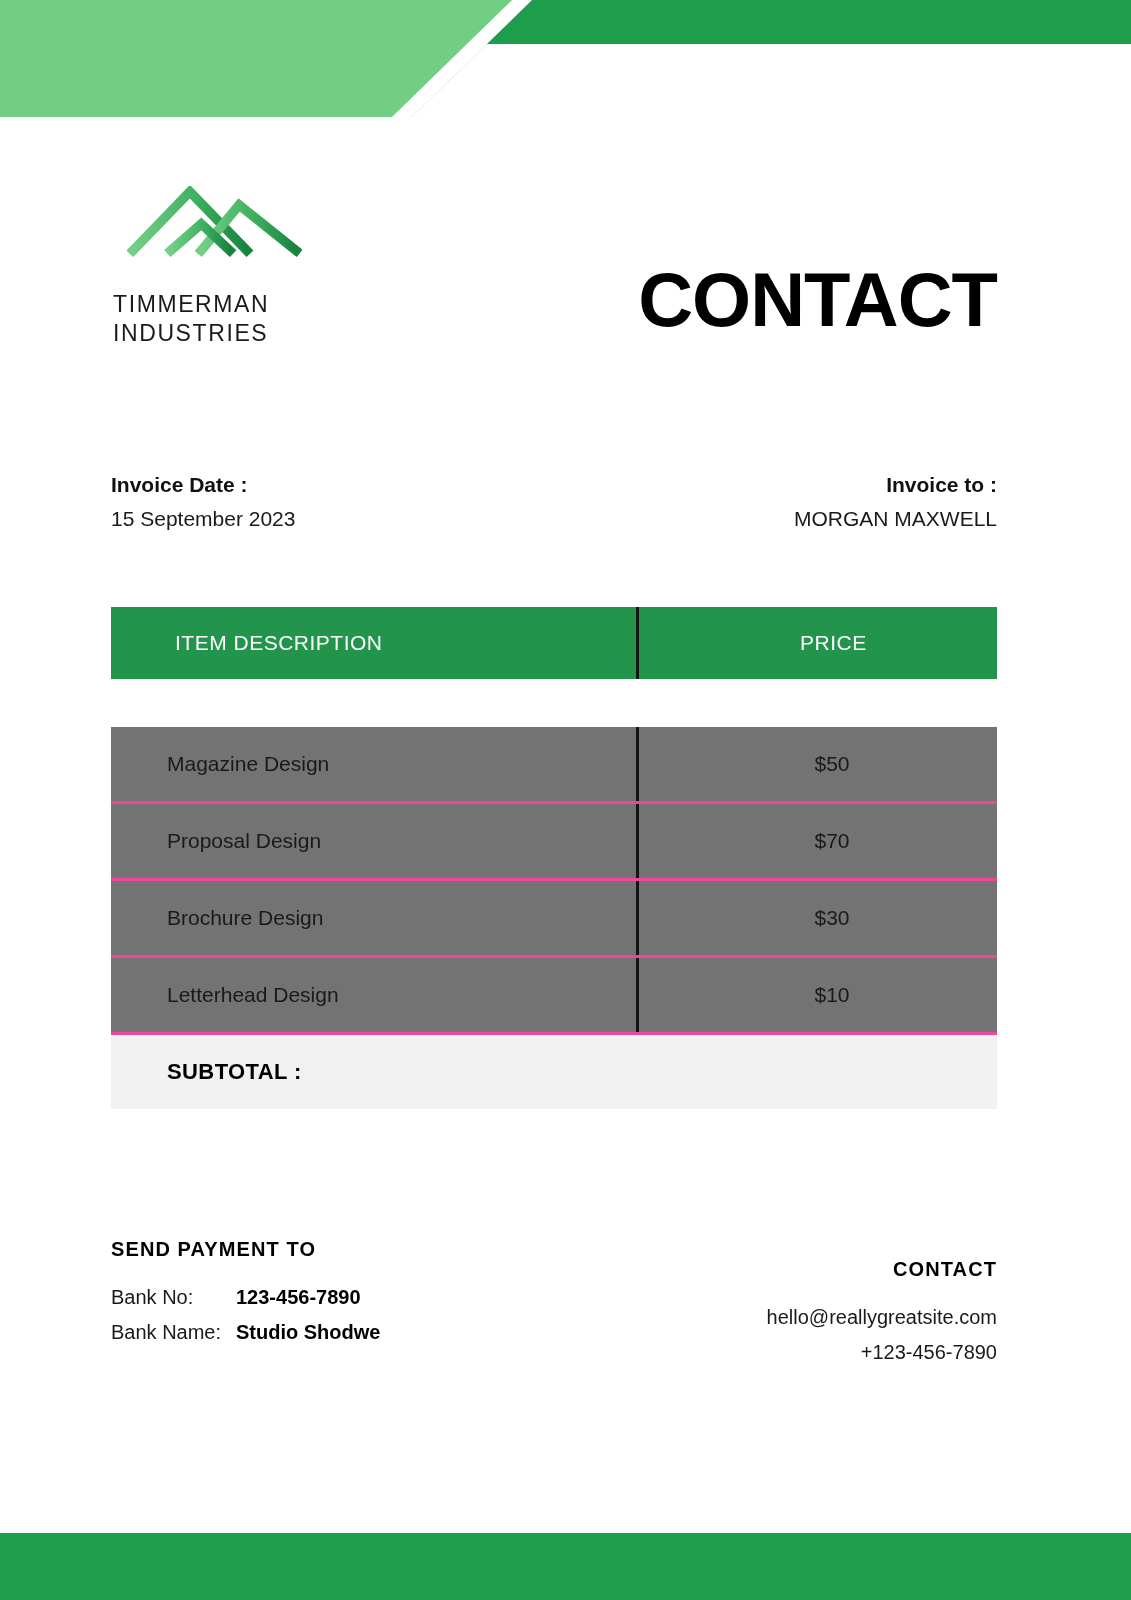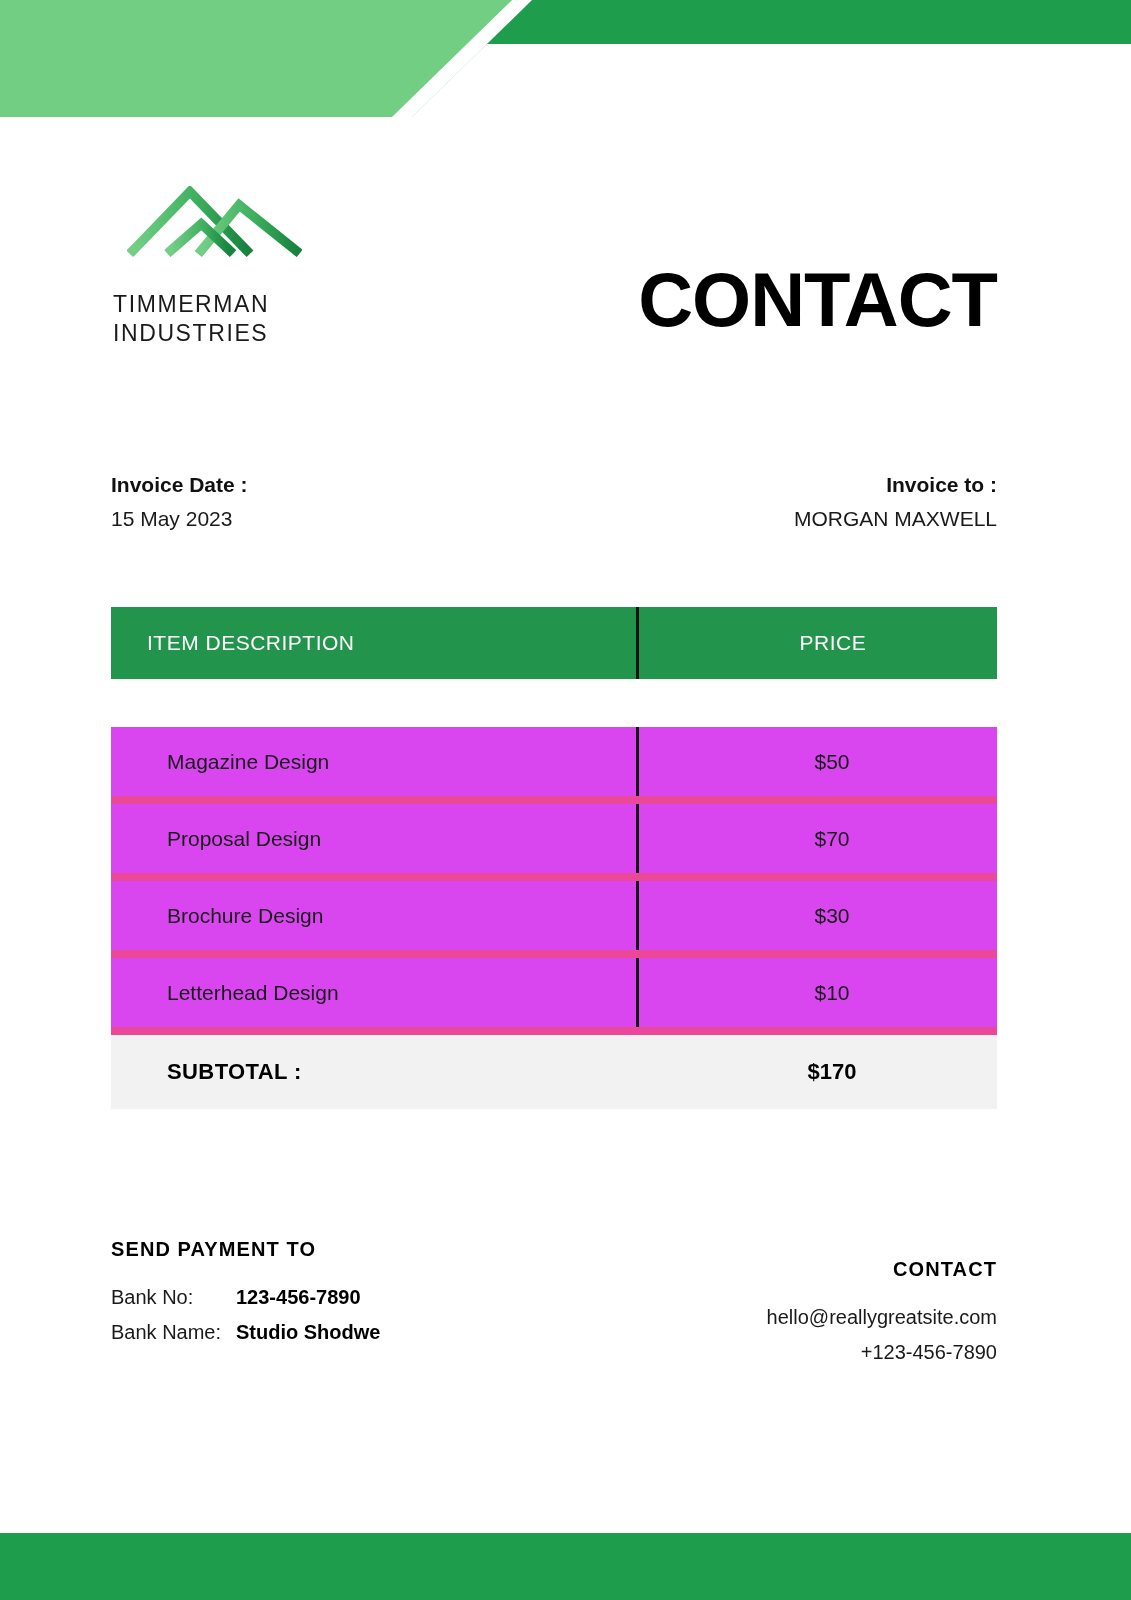--- a/index.html
+++ b/index.html
@@ -103,32 +103,32 @@
     width: 3px;
     height: 72px;
     background: #141414;
   }
   .th {
     font-size: 21px;
     color: #ffffff;
     font-weight: 400;
     letter-spacing: 0.5px;
   }
-  .th.desc { width: 610px; padding-left: 36px; }
+  .th.desc { width: 610px; padding-left: 64px; }
   .th.price { width: 361px; text-align: center; }
 
   .t-body { margin-top: 48px; }
 
   .t-row {
     display: flex;
     align-items: center;
     height: 77px;
-    background: #d946ef;
+    background: #737373;
     position: relative;
-    border-bottom: 8px solid #ec4899;
+    border-bottom: 3px solid #ec4899;
   }
   .t-row .divider-v {
     position: absolute;
     left: 525px;
     top: 0;
     width: 3px;
     height: 100%;
     background: #141414;
   }
   .td {
@@ -217,21 +217,21 @@
     <div class="brand-name">TIMMERMAN
 INDUSTRIES</div>
   </div>
 
   <div class="doc-title">CONTACT</div>
 </div>
 
 <div class="meta">
   <div class="meta-col left">
     <div class="meta-label">Invoice Date :</div>
-    <div class="meta-value">15 May 2023</div>
+    <div class="meta-value">15 September 2023</div>
   </div>
   <div class="meta-col right">
     <div class="meta-label">Invoice to :</div>
     <div class="meta-value">MORGAN MAXWELL</div>
   </div>
 </div>
 
 <div class="table">
 
   <div class="t-head">
@@ -261,21 +261,20 @@
     </div>
 
     <div class="t-row">
       <div class="td desc">Letterhead Design</div>
       <div class="td price">$10</div>
       <div class="divider-v"></div>
     </div>
 
     <div class="t-subtotal">
       <div class="td desc">SUBTOTAL :</div>
-      <div class="td price">$170</div>
     </div>
 
   </div>
 </div>
 
 <div class="footer">
 
   <div class="f-col left">
     <div class="f-title">SEND PAYMENT TO</div>
     <div class="f-line">

